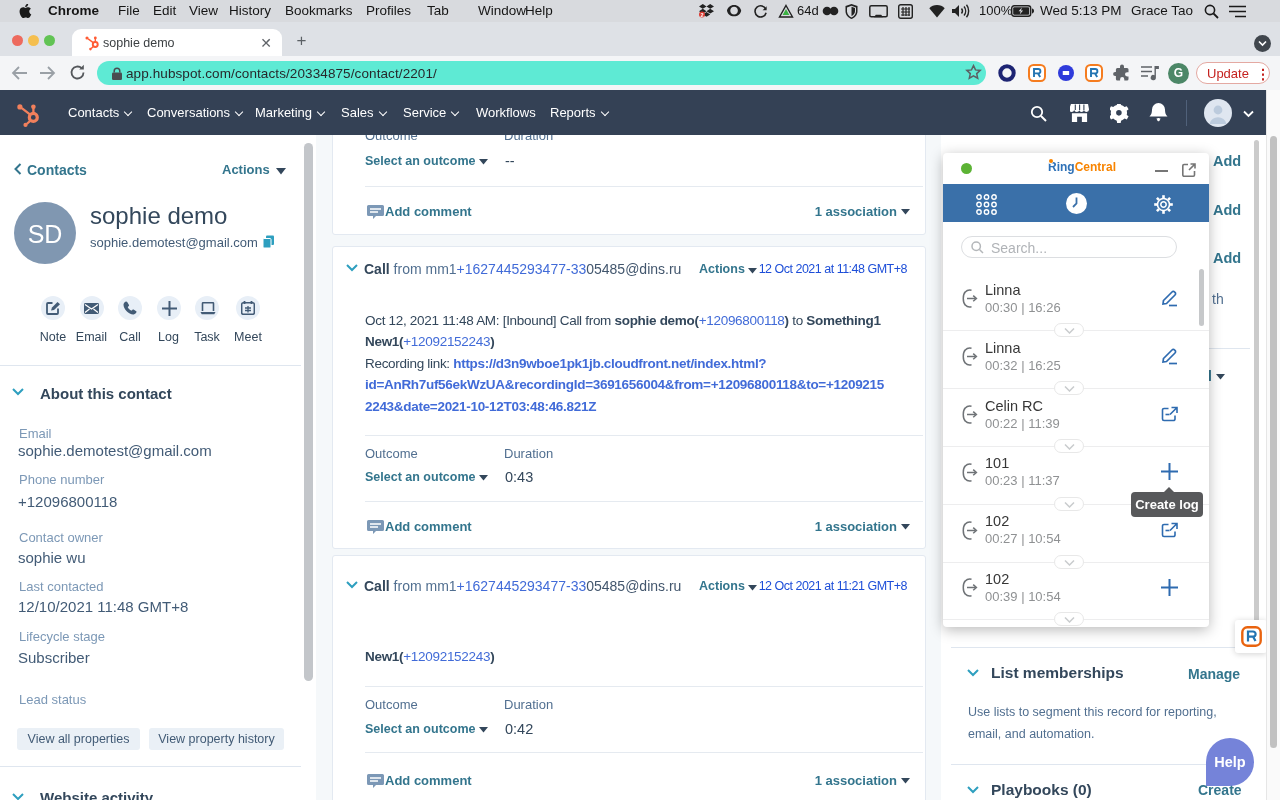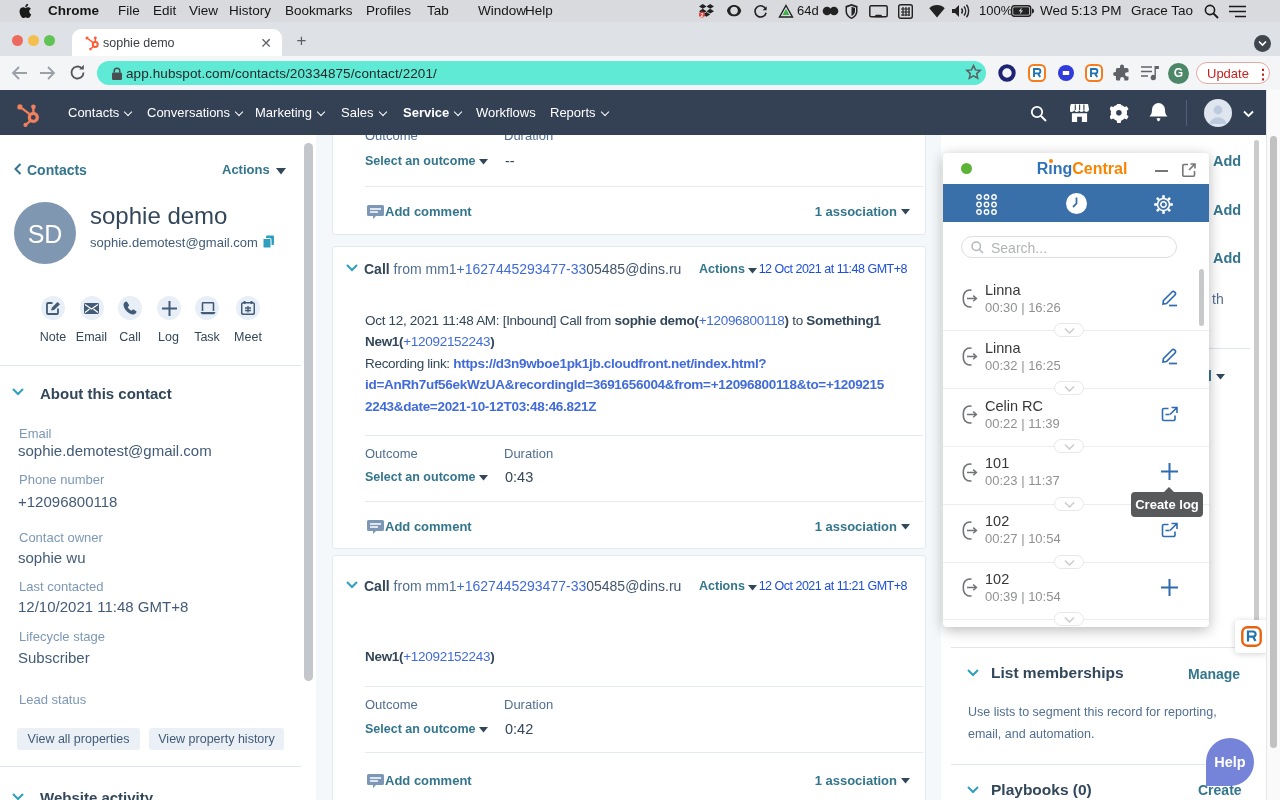--- a/index.html
+++ b/index.html
@@ -227,21 +227,21 @@
         <circle cx="18.4" cy="4.8" r="2.3" stroke="none"></circle>
         <circle cx="4.9" cy="4.9" r="2.6" stroke="none"></circle>
         <circle cx="10.5" cy="22.9" r="2.1" stroke="none"></circle>
         <path d="M18.4 11.5V6M14.9 12.3L6.8 6.2M15.2 18.8l-3.5 3.2" stroke-width="2.3" fill="none"></path>
       </g>
     </svg>
   <span class="item" style="left:68px;">Contacts<span class="caret"></span></span>
   <span class="item" style="left:147px;">Conversations<span class="caret"></span></span>
   <span class="item" style="left:255px;">Marketing<span class="caret"></span></span>
   <span class="item" style="left:341px;">Sales<span class="caret"></span></span>
-  <span class="item" style="left:403px;font-weight:bold;">Service<span class="caret"></span></span>
+  <span class="item" style="left:403px;">Service<span class="caret"></span></span>
   <span class="item" style="left:476px;">Workflows</span>
   <span class="item" style="left:550px;">Reports<span class="caret"></span></span>
   <svg style="position:absolute; left:1030px; top:14.5px;" class="navicon" width="17" height="17" viewBox="0 0 17 17">
       <circle cx="7" cy="7" r="5.2" fill="none" stroke="#fff" stroke-width="1.8"></circle>
       <path stroke="#fff" stroke-width="2" d="M11 11l5 5"></path>
     </svg>
   <svg style="position:absolute; left:1070px; top:13.5px;" width="20" height="19" viewBox="0 0 20 19">
       <path fill="#fff" d="M1 0h18l1 5.5a2.7 2.7 0 0 1-2.6 2.9 2.8 2.8 0 0 1-2.7-2.2 2.8 2.8 0 0 1-2.8 2.2A2.8 2.8 0 0 1 9.9 6.5 2.8 2.8 0 0 1 7.1 8.4 2.8 2.8 0 0 1 4.4 6.2 2.8 2.8 0 0 1 1.7 8.4 2.7 2.7 0 0 1-0.9 5.5z M2 9.8h16V19h-5.5v-5.5h-5V19H2z" transform="scale(0.95)"></path>
       <path stroke="#344155" stroke-width="1.1" d="M5.3 0.4V6M9.6 0.4V6M13.9 0.4V6" fill="none"></path>
     </svg>
@@ -463,21 +463,21 @@
   <span style="position:absolute; left:265px; top:619px; width:48px; text-align:center; font-size:14.5px; font-weight:700; color:#fff; z-index:21;">Help</span>
 
   <div style="position:absolute; left:294px; top:485px; width:32px; height:33px; background:#fff; border-radius:3px; box-shadow:0 1px 6px rgba(0,0,0,0.18); z-index:15;"></div>
   <svg style="position:absolute; left:300px; top:491px; z-index:16;" width="21" height="21" viewBox="0 0 21 21">
       <rect x="1.3" y="1.3" width="18.4" height="18.4" rx="5" fill="#fff" stroke="#e9630e" stroke-width="2.4"></rect>
       <path fill="none" stroke="#2374b2" stroke-width="2.2" d="M7 15.5V5.5h5a2.3 2.3 0 0 1 0 5.2H7.4M12 10.5l2.5 4.5"></path>
     </svg>
 </div>
 <div id="widget">
   <div style="position:absolute; left:17.5px; top:9.5px; width:11px; height:11px; border-radius:50%; background:#5cb335;"></div>
-  <div style="position:absolute; left:6px; top:7px; width:100%; text-align:center; font-size:16px; font-weight:700;"><span style="color:#2f72b8;">Ring</span><span style="color:#f88400;">Central</span></div>
+  <div style="position:absolute; left:6px; top:7px; width:100%; text-align:center; font-size:12px; font-weight:700;"><span style="color:#2f72b8;">Ring</span><span style="color:#f88400;">Central</span></div>
   <div style="position:absolute; left:105px; top:5.5px; width:5px; height:5px; border-radius:50%; background:#fff;"></div>
     <div style="position:absolute; left:105.5px; top:5.5px; width:4.5px; height:4.5px; border-radius:50%; background:#f88400;"></div>
     <div style="position:absolute; left:212px; top:16.5px; width:13px; height:2.5px; background:#767676;"></div>
   <svg style="position:absolute; left:239px; top:10px;" width="14" height="14" viewBox="0 0 14 14">
       <path fill="none" stroke="#767676" stroke-width="1.6" d="M6 1.5H2A1.2 1.2 0 0 0 0.8 2.7V12A1.2 1.2 0 0 0 2 13.2h9.3a1.2 1.2 0 0 0 1.2-1.2V8"></path>
       <path fill="none" stroke="#767676" stroke-width="1.6" d="M8.5 1h4.5v4.5M12.6 1.4L7 7"></path>
     </svg>
 
   <div style="position:absolute; left:0; top:31px; width:266px; height:38px; background:#3a70a9;"></div>
   <svg style="position:absolute; left:33px; top:41px;" width="21" height="21" viewBox="0 0 21 21">

